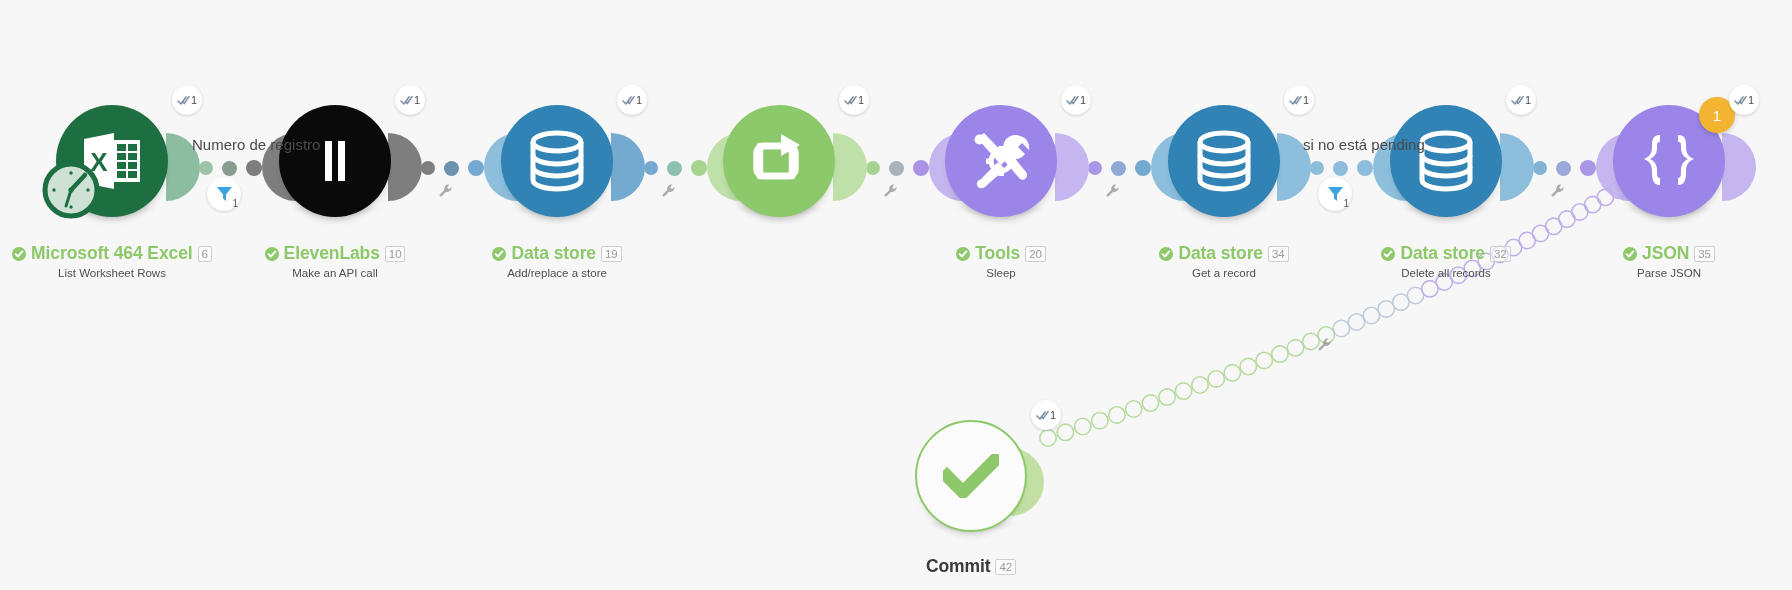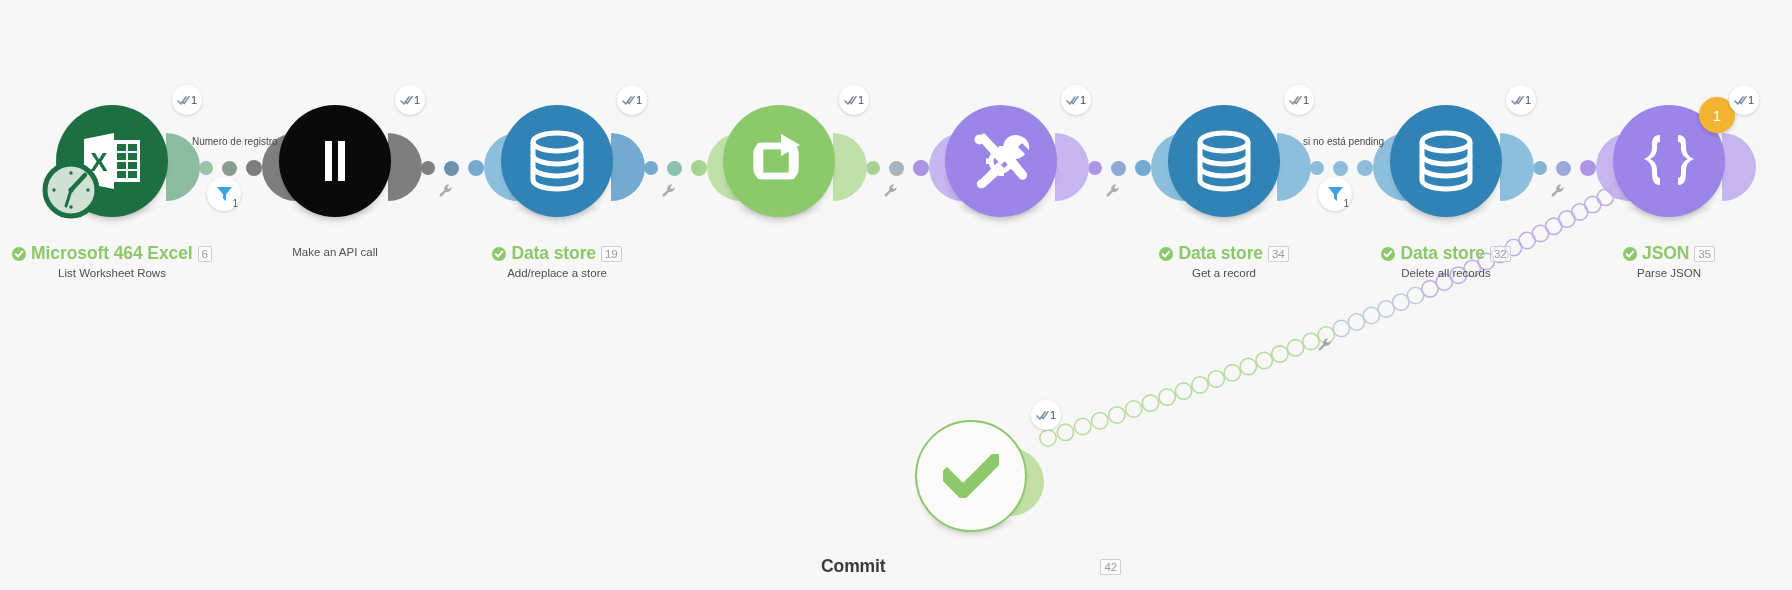--- a/index.html
+++ b/index.html
@@ -58,24 +58,24 @@
     font-size:17.5px;font-weight:bold;color:#8dc96a;letter-spacing:-.1px;
     white-space:nowrap;
   }
   .cap-title .tick{flex:0 0 auto;}
   .cap-num{
     font-size:11.5px;font-weight:normal;color:#9b9b9b;
     border:1px solid #cfcfcf;border-radius:2px;
     padding:0 3px;line-height:14px;background:rgba(255,255,255,.55);
   }
   .cap-sub{margin-top:3px;font-size:11.5px;color:#4f4f4f;white-space:nowrap;}
-  .caption.dark .cap-title{color:#3a3a3a;justify-content:space-between;}
-
-  
-  .routelabel{position:absolute;font-size:10px;color:#4a4a4a;white-space:nowrap;}
+  .caption.dark .cap-title{color:#3a3a3a;}
+
+  
+  .routelabel{position:absolute;font-size:15px;color:#4a4a4a;white-space:nowrap;}
   .filterchip{
     position:absolute;width:34px;height:34px;border-radius:50%;background:#fff;
     box-shadow:0 1px 3px rgba(0,0,0,.16);
     display:flex;align-items:center;justify-content:center;
   }
   .filterchip .fnum{position:absolute;right:3px;bottom:2px;font-size:10px;color:#555;}
 
   .wrench{position:absolute;opacity:.62;}
 
   
@@ -445,36 +445,55 @@
         <circle cx="7" cy="7" r="7" fill="#8dc96a"></circle>
           <path d="M3.6 7.2 L5.9 9.5 L10.4 4.4" fill="none" stroke="#fff" stroke-width="1.9" stroke-linecap="round" stroke-linejoin="round"></path>
       </svg>
       <span>Microsoft 464 Excel</span>
       <span class="cap-num">6</span>
     </div>
     <div class="cap-sub">List Worksheet Rows</div>
   </div>
 
   <div class="caption" style="left:185px;top:243px;">
+    <div class="cap-title">
+      <svg class="tick" width="14" height="14" viewBox="0 0 14 14">
+        <circle cx="7" cy="7" r="7" fill="#8dc96a"></circle>
+          <path d="M3.6 7.2 L5.9 9.5 L10.4 4.4" fill="none" stroke="#fff" stroke-width="1.9" stroke-linecap="round" stroke-linejoin="round"></path>
+      </svg>
+      <span>ElevenLabs</span>
+      <span class="cap-num">10</span>
+    </div>
     <div class="cap-sub">Make an API call</div>
   </div>
 
   <div class="caption" style="left:407px;top:243px;">
     <div class="cap-title">
       <svg class="tick" width="14" height="14" viewBox="0 0 14 14">
         <circle cx="7" cy="7" r="7" fill="#8dc96a"></circle>
           <path d="M3.6 7.2 L5.9 9.5 L10.4 4.4" fill="none" stroke="#fff" stroke-width="1.9" stroke-linecap="round" stroke-linejoin="round"></path>
       </svg>
       <span>Data store</span>
       <span class="cap-num">19</span>
     </div>
     <div class="cap-sub">Add/replace a store</div>
   </div>
 
 
+  <div class="caption" style="left:851px;top:243px;">
+    <div class="cap-title">
+      <svg class="tick" width="14" height="14" viewBox="0 0 14 14">
+        <circle cx="7" cy="7" r="7" fill="#8dc96a"></circle>
+          <path d="M3.6 7.2 L5.9 9.5 L10.4 4.4" fill="none" stroke="#fff" stroke-width="1.9" stroke-linecap="round" stroke-linejoin="round"></path>
+      </svg>
+      <span>Tools</span>
+      <span class="cap-num">20</span>
+    </div>
+    <div class="cap-sub">Sleep</div>
+  </div>
 
   <div class="caption" style="left:1074px;top:243px;">
     <div class="cap-title">
       <svg class="tick" width="14" height="14" viewBox="0 0 14 14">
         <circle cx="7" cy="7" r="7" fill="#8dc96a"></circle>
           <path d="M3.6 7.2 L5.9 9.5 L10.4 4.4" fill="none" stroke="#fff" stroke-width="1.9" stroke-linecap="round" stroke-linejoin="round"></path>
       </svg>
       <span>Data store</span>
       <span class="cap-num">34</span>
     </div>

